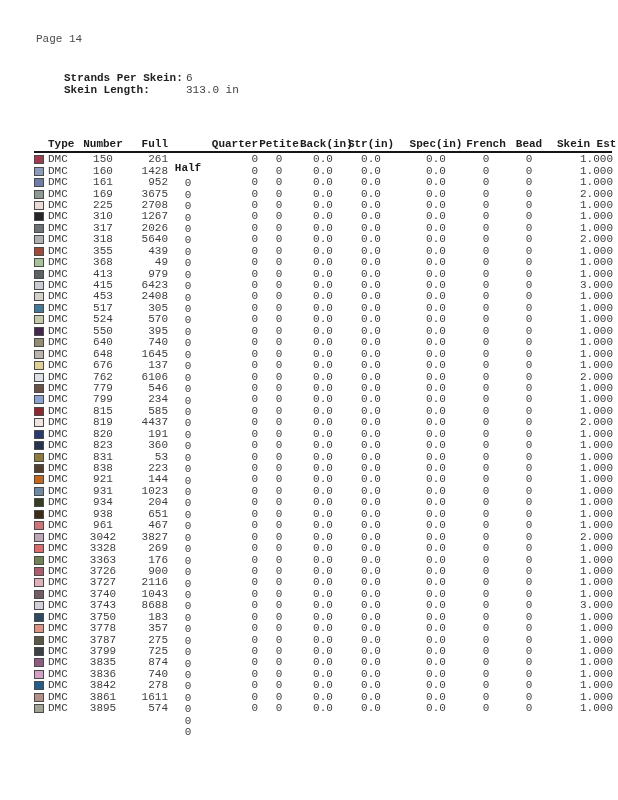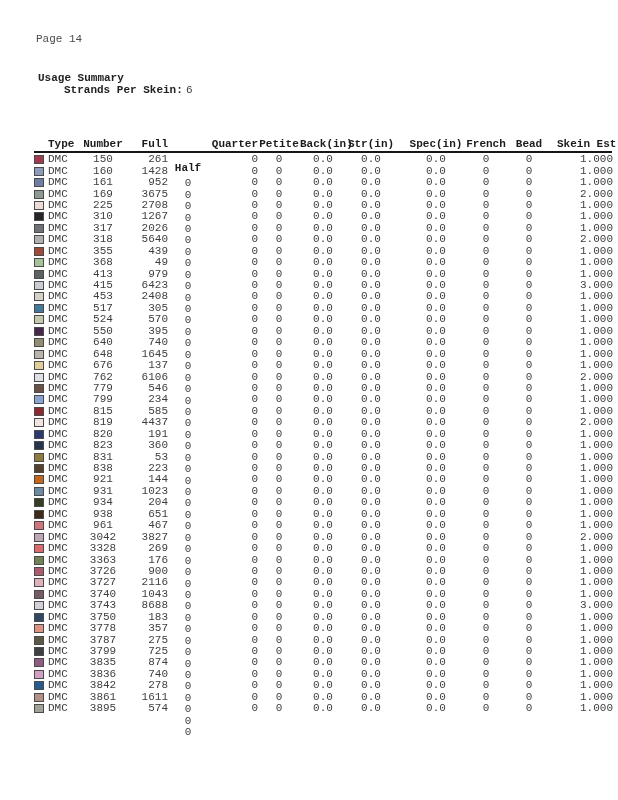--- a/index.html
+++ b/index.html
@@ -50,25 +50,26 @@
 </style>
 </head>
 <body>
 
 <div class="page">
 
   <div id="page-label">Page 14</div>
 
   <div class="summary">
     <div class="line">
-      <span class="ttl">Usage Summary</span>
+      <span class="lbl">Strands Per Skein:</span>
+      <span class="val">6</span>
     </div>
     <div class="line">
-      <span class="lbl">Strands Per Skein:</span>
-      <span class="val">6</span>
+      <span class="lbl">Skein Length:</span>
+      <span class="val">313.0 in</span>
     </div>
   </div>
 
   <div class="report">
     <div class="trow thead">
       <div class="cell c0"></div>
       <div class="cell c1">Type</div>
       <div class="cell c2">Number</div>
       <div class="cell c3">Full</div>
       <div class="cell c4">Half</div>

